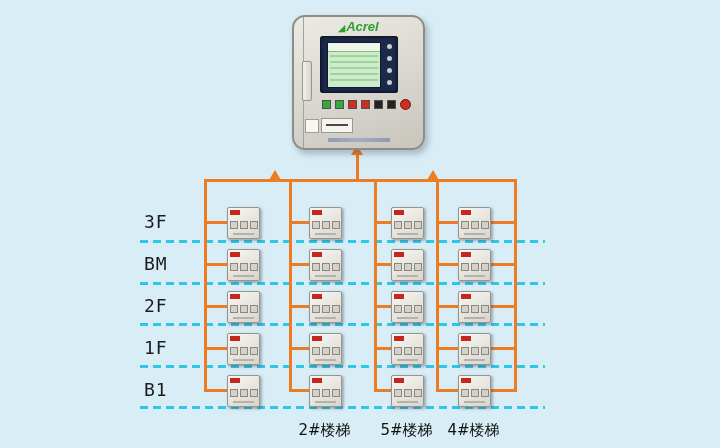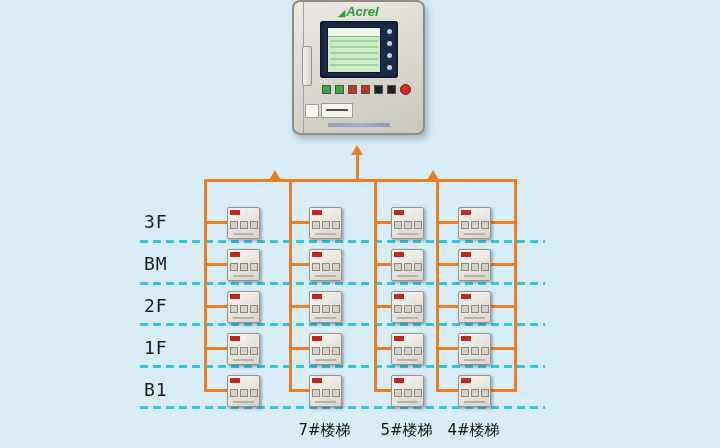--- a/index.html
+++ b/index.html
@@ -34,23 +34,23 @@
   .floor-label {
     position:absolute; left:144px; width:46px; height:24px; line-height:24px;
     font-family:"DejaVu Sans Mono", monospace; font-size:18px; color:#1c1c1c; letter-spacing:1px;
   }
   .col-label {
     position:absolute; width:84px; text-align:center; top:421px;
     font-family:"DejaVu Sans", sans-serif; font-size:15px; color:#111;
   }
   
   .cabinet {
-    position:absolute; left:292px; top:0; width:129px; height:131px;
+    position:absolute; left:292px; top:15px; width:129px; height:131px;
     background:linear-gradient(160deg,#eceae4 0%, #d9d6cf 55%, #c8c5bd 100%);
-    border:2px solid #8e8c84; border-radius:8px;
+    border:2px solid #8e8c84; border-radius:13px;
     box-shadow:3px 4px 6px rgba(50,60,70,.3); z-index:4;
   }
   .door-line { position:absolute; left:9px; top:0; bottom:0; width:1px; background:#a5a29a; }
   .brand {
     position:absolute; left:0; right:0; top:2px; text-align:center;
     font-style:italic; font-weight:bold; font-size:13px; color:var(--brand,#2F9E33);
     font-family:"Liberation Sans", sans-serif;
   }
   .brand .mark { font-style:normal; font-size:9px; margin-right:1px; color:var(--brand,#2F9E33); }
   .bezel {
@@ -331,16 +331,16 @@
         <span></span>
         <span></span>
       </div>
       <div class="slot"></div>
     </div>
     <div class="floor-label" style="top: 210px;">3F</div>
     <div class="floor-label" style="top: 252px;">BM</div>
     <div class="floor-label" style="top: 294px;">2F</div>
     <div class="floor-label" style="top: 336px;">1F</div>
     <div class="floor-label" style="top: 378px;">B1</div>
-    <div class="col-label" style="left: 282.5px;">7#楼梯</div>
+    <div class="col-label" style="left: 282.5px;">2#楼梯</div>
     <div class="col-label" style="left: 364.5px;">5#楼梯</div>
     <div class="col-label" style="left: 431.5px;">4#楼梯</div>
   </div>
 
 </body></html>

